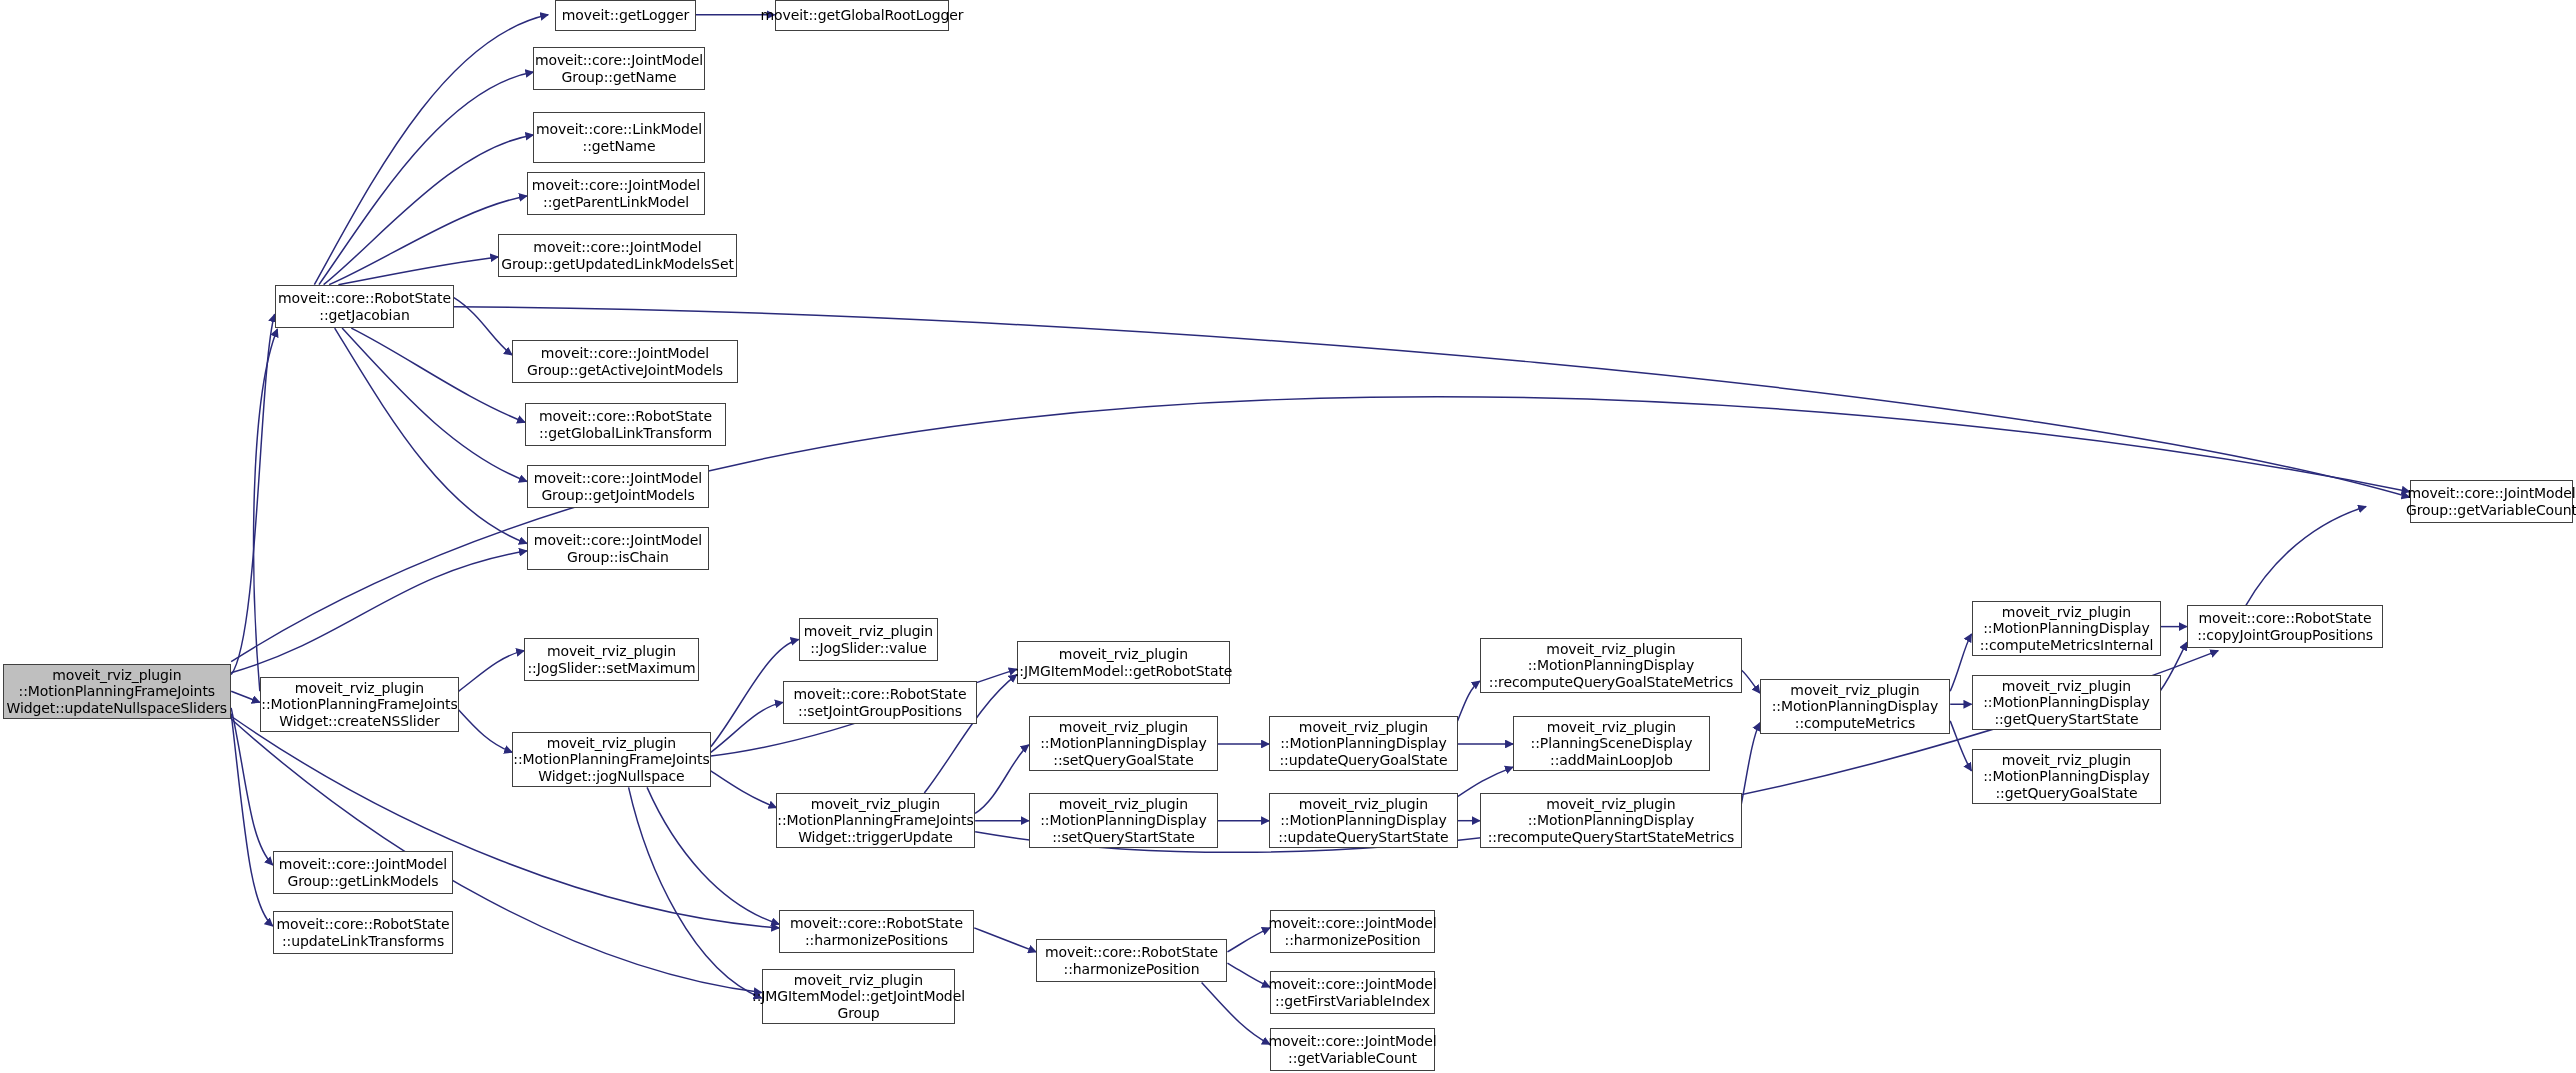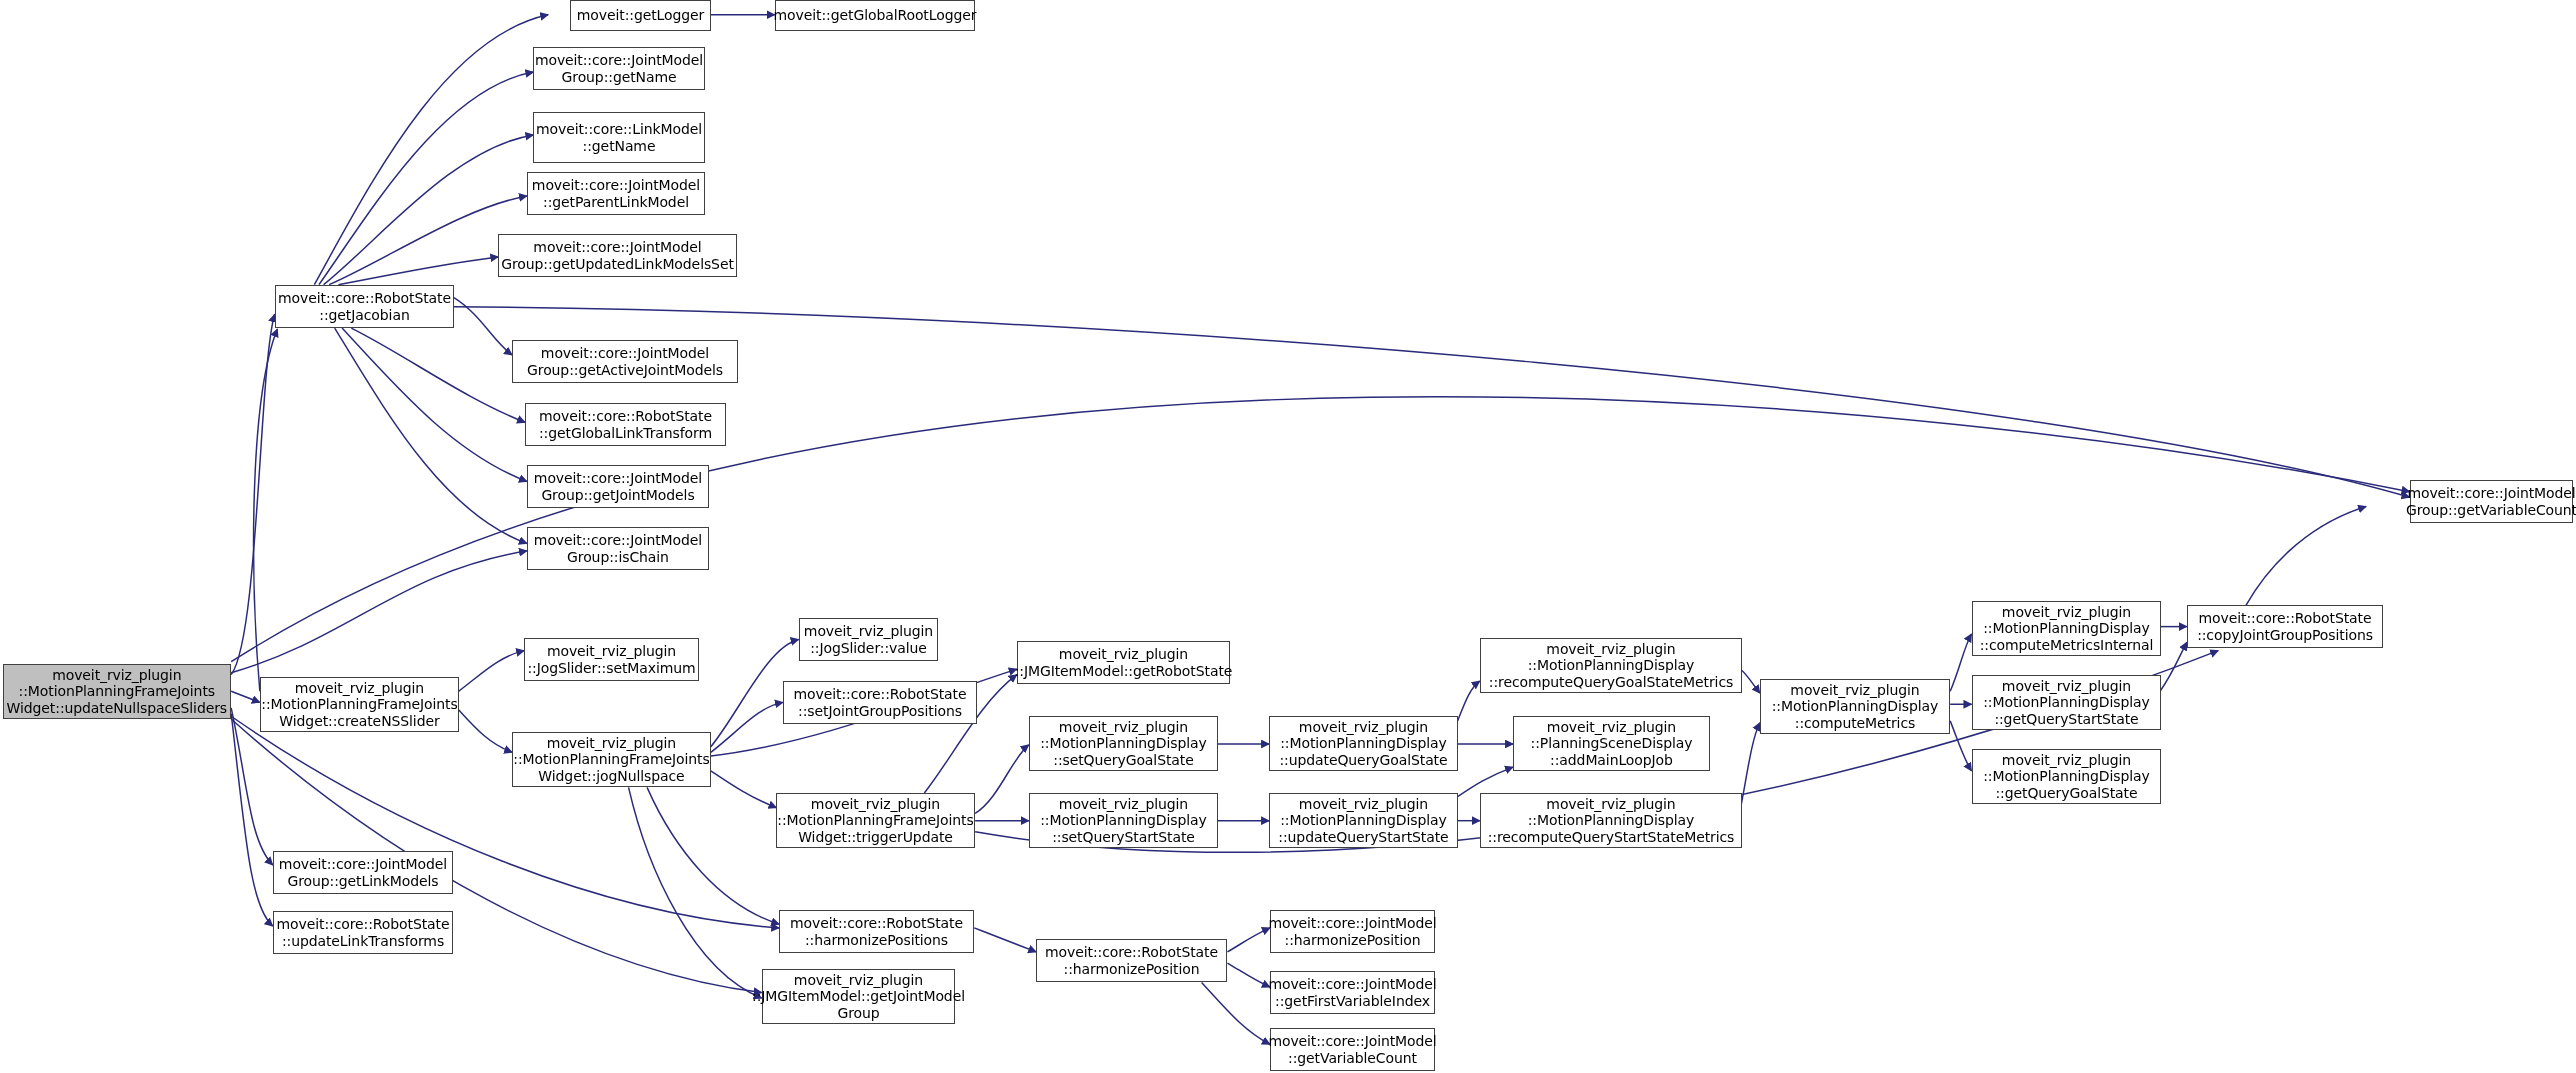--- a/index.html
+++ b/index.html
@@ -93,22 +93,22 @@
         <path d="M 1300 1063 C 1325 1090 1345 1115 1374 1130" fill="none" stroke="#2a2a7a" stroke-width="1.6" marker-end="url(#arrow)"></path>
         <path d="M 1055 900 C 1400 960 1900 900 2400 704" fill="none" stroke="#2a2a7a" stroke-width="1.6" marker-end="url(#arrow)"></path>
       </g>
   </svg>
   <div id="node-layer">
       <div class="node root thick" style="left: 2.8px; top: 664px; width: 228px; height: 55px;">moveit_rviz_plugin
 ::MotionPlanningFrameJoints
 Widget::updateNullspaceSliders</div>
       <div class="node thick" style="left: 275px; top: 285px; width: 179px; height: 43px;">moveit::core::RobotState
 ::getJacobian</div>
-      <div class="node thick" style="left: 570px; top: 0px; width: 141px; height: 30.5px;">moveit::getLogger</div>
-      <div class="node thick" style="left: 775px; top: 0px; width: 200px; height: 30.5px;">moveit::getGlobalRootLogger</div>
+      <div class="node thick" style="left: 555px; top: 0px; width: 141px; height: 30.5px;">moveit::getLogger</div>
+      <div class="node thick" style="left: 775px; top: 0px; width: 174px; height: 30.5px;">moveit::getGlobalRootLogger</div>
       <div class="node thick" style="left: 533px; top: 47px; width: 172px; height: 43px;">moveit::core::JointModel
 Group::getName</div>
       <div class="node thick" style="left: 533px; top: 112px; width: 172px; height: 51px;">moveit::core::LinkModel
 ::getName</div>
       <div class="node thick" style="left: 527px; top: 172px; width: 178px; height: 43px;">moveit::core::JointModel
 ::getParentLinkModel</div>
       <div class="node" style="left: 498px; top: 234px; width: 239px; height: 43px;">moveit::core::JointModel
 Group::getUpdatedLinkModelsSet</div>
       <div class="node" style="left: 512px; top: 340px; width: 226px; height: 43px;">moveit::core::JointModel
 Group::getActiveJointModels</div>

